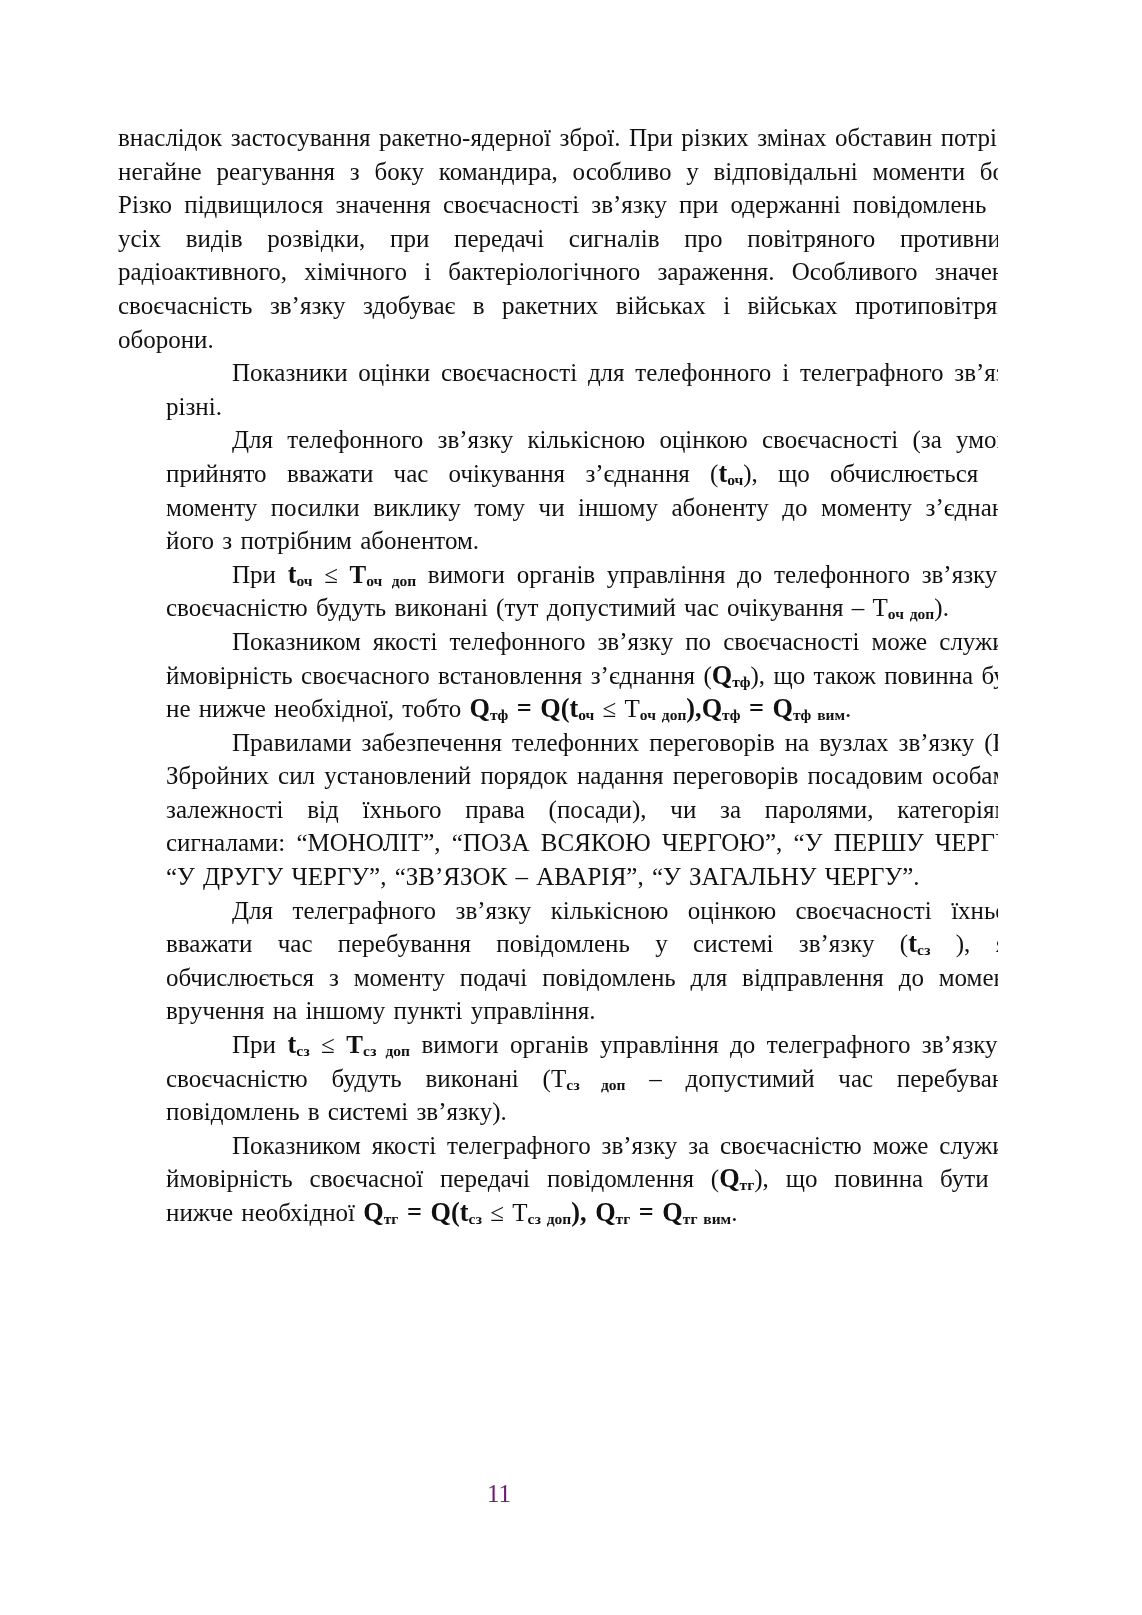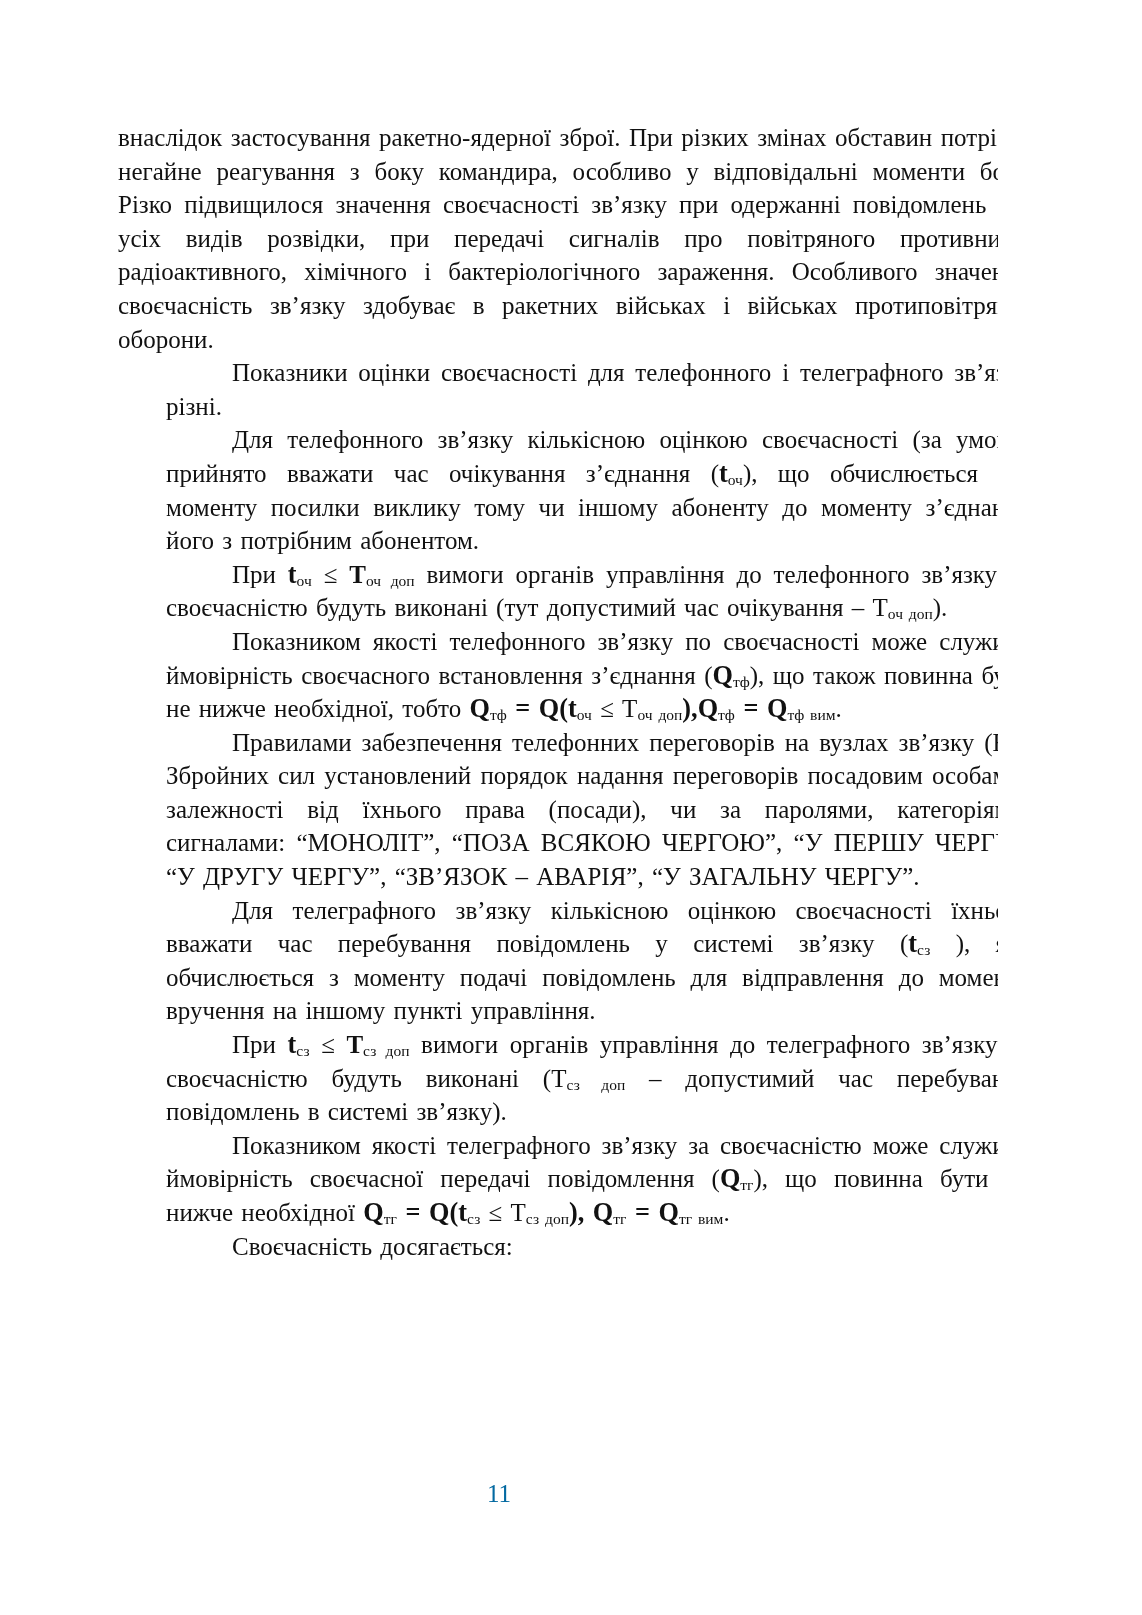--- a/index.html
+++ b/index.html
@@ -37,41 +37,41 @@
   .b {
     font-weight: bold;
   }
   .frm {
     font-size: 1.05em;
   }
   .sub {
     font-size: 0.62em;
     vertical-align: -0.22em;
     line-height: 0;
+    font-weight: bold;
   }
   .page-number {
     position: absolute;
     left: 0;
     right: 0;
     top: 1480px;
     text-align: center;
     font-size: 25px;
-    color: #0369a1;
+    color: #701a75;
   }
 </style>
 </head>
 <body>
 
 <main class="page">
   <section class="text-block">
       <p><span>внаслідок застосування ракетно-ядерної зброї. При різких змінах обставин потрібні негайне реагування з боку командира, особливо у відповідальні моменти бою. Різко підвищилося значення своєчасності зв’язку при одержанні повідомлень від усіх видів розвідки, при передачі сигналів про повітряного противника, радіоактивного, хімічного і бактеріологічного зараження. Особливого значення своєчасність зв’язку здобуває в ракетних військах і військах протиповітряної оборони.</span></p>
       <p class="indent"><span>Показники оцінки своєчасності для телефонного і телеграфного зв’язку різні.</span></p>
       <p class="indent"><span>Для телефонного зв’язку кількісною оцінкою своєчасності (за умови) прийнято вважати час очікування з’єднання (</span><span class="b frm">t</span><span class="sub">оч</span><span>), що обчислюється від моменту посилки виклику тому чи іншому абоненту до моменту з’єднання його з потрібним абонентом.</span></p>
       <p class="indent"><span>При </span><span class="b frm">t</span><span class="sub">оч</span><span> ≤ </span><span class="b">Т</span><span class="sub">оч доп</span><span> вимоги органів управління до телефонного зв’язку за своєчасністю будуть виконані (тут допустимий час очікування – Т</span><span class="sub">оч доп</span><span>).</span></p>
       <p class="indent"><span>Показником якості телефонного зв’язку по своєчасності може служити ймовірність своєчасного встановлення з’єднання (</span><span class="b frm">Q</span><span class="sub">тф</span><span>), що також повинна бути не нижче необхідної, тобто </span><span class="b frm">Q</span><span class="sub">тф</span><span class="b frm"> = </span><span class="b frm">Q(</span><span class="b frm">t</span><span class="sub">оч</span><span> ≤ Т</span><span class="sub">оч доп</span><span class="b frm">),</span><span class="b frm">Q</span><span class="sub">тф</span><span class="b frm"> = </span><span class="b frm">Q</span><span class="sub">тф вим</span><span>.</span></p>
       <p class="indent"><span>Правилами забезпечення телефонних переговорів на вузлах зв’язку (ВЗ) Збройних сил установлений порядок надання переговорів посадовим особам у залежності від їхнього права (посади), чи за паролями, категоріями, сигналами: “МОНОЛІТ”, “ПОЗА ВСЯКОЮ ЧЕРГОЮ”, “У ПЕРШУ ЧЕРГУ”, “У ДРУГУ ЧЕРГУ”, “ЗВ’ЯЗОК – АВАРІЯ”, “У ЗАГАЛЬНУ ЧЕРГУ”.</span></p>
       <p class="indent"><span>Для телеграфного зв’язку кількісною оцінкою своєчасності їхнього вважати час перебування повідомлень у системі зв’язку (</span><span class="b frm">t</span><span class="sub">сз</span><span> ), яка обчислюється з моменту подачі повідомлень для відправлення до моменту вручення на іншому пункті управління.</span></p>
       <p class="indent"><span>При </span><span class="b frm">t</span><span class="sub">сз</span><span> ≤ </span><span class="b">Т</span><span class="sub">сз доп</span><span> вимоги органів управління до телеграфного зв’язку за своєчасністю будуть виконані (Т</span><span class="sub">сз доп</span><span> – допустимий час перебування повідомлень в системі зв’язку).</span></p>
       <p class="indent"><span>Показником якості телеграфного зв’язку за своєчасністю може служити ймовірність своєчасної передачі повідомлення (</span><span class="b frm">Q</span><span class="sub">тг</span><span>), що повинна бути не нижче необхідної </span><span class="b frm">Q</span><span class="sub">тг</span><span class="b frm"> = </span><span class="b frm">Q(</span><span class="b frm">t</span><span class="sub">сз</span><span> ≤ Т</span><span class="sub">сз доп</span><span class="b frm">), </span><span class="b frm">Q</span><span class="sub">тг</span><span class="b frm"> = </span><span class="b frm">Q</span><span class="sub">тг вим</span><span>.</span></p>
-      <p class="indent"><span>Своєчасність досягається:</span></p>
     </section>
   <div class="page-number">11</div>
 </main>
 
 </body></html>

